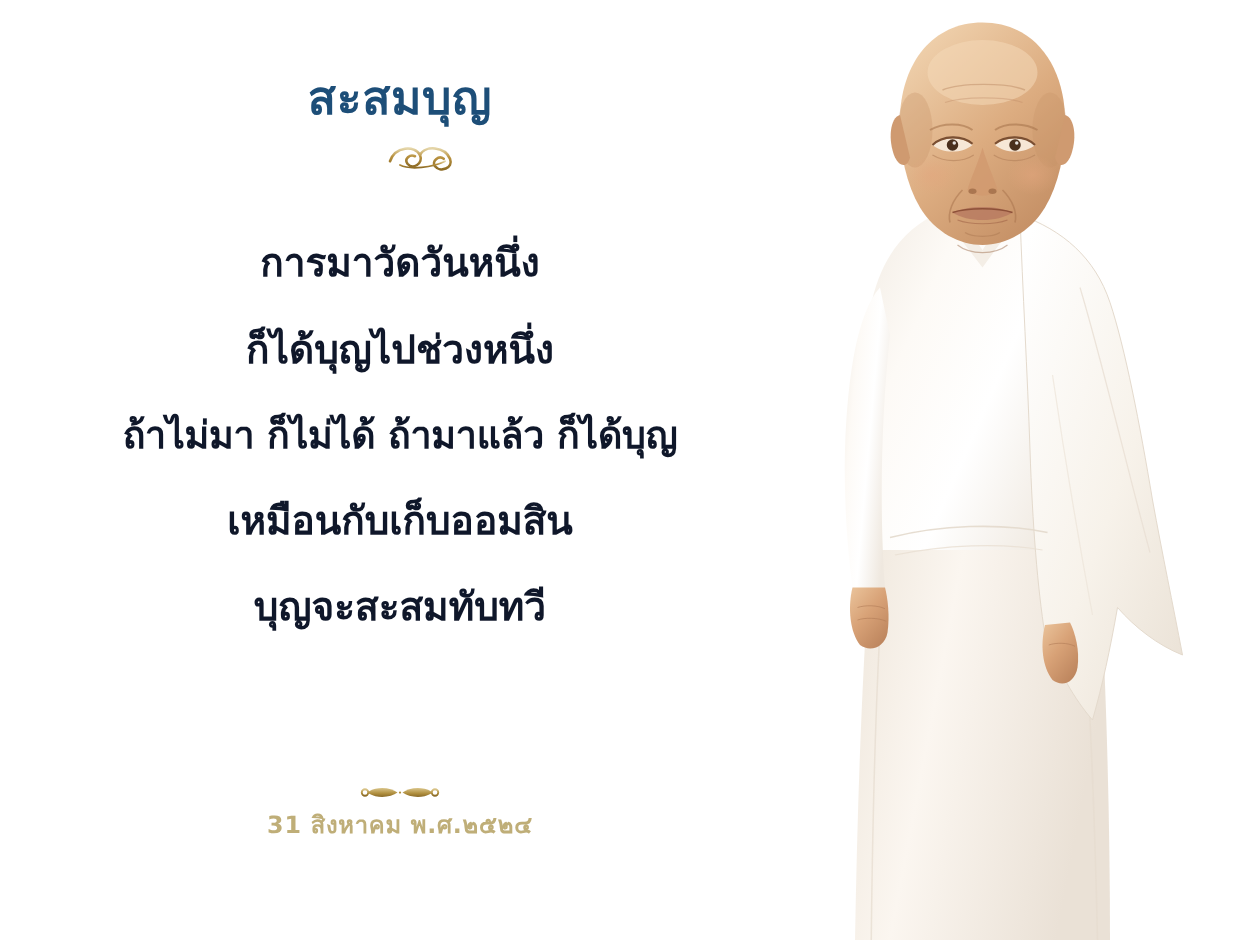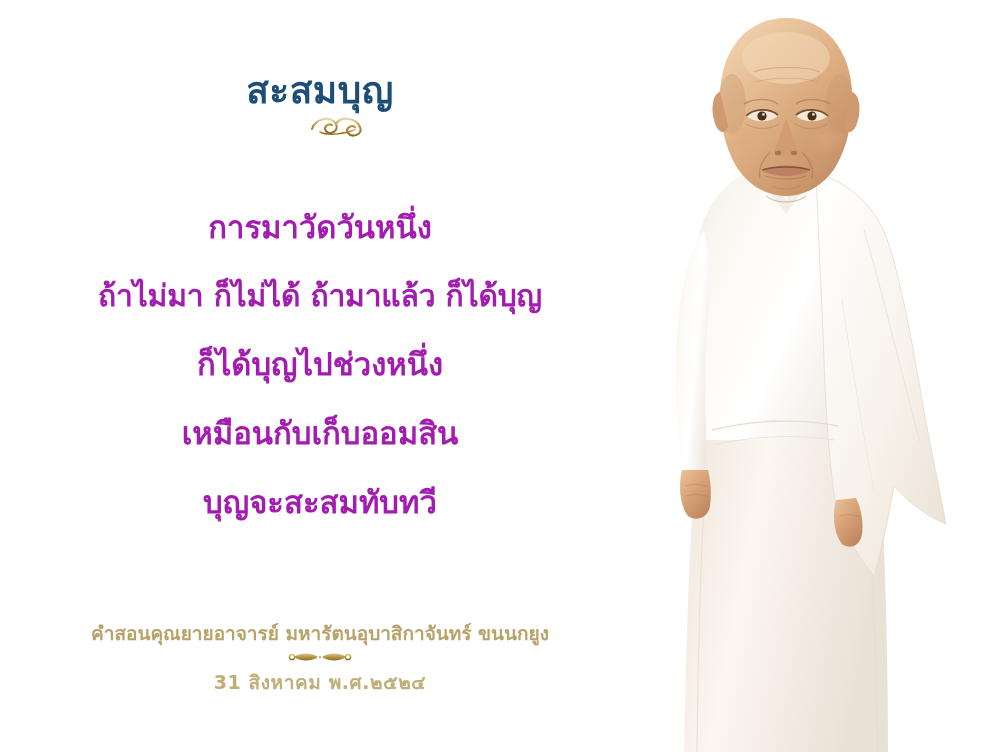--- a/index.html
+++ b/index.html
@@ -33,21 +33,21 @@
     width: 640px;
     text-align: center;
   }
   .slide-title {
     font-family: "DejaVu Sans", "Liberation Sans", sans-serif;
     font-size: 37px;
     font-weight: 700;
     color: #1d4e78;
     letter-spacing: 0.5px;
     line-height: 1.25;
-    margin: 16px;
+    margin: 4px;
   }
 
   
   .title-divider {
     position: absolute;
     left: 160px;
     top: 112px;
     width: 360px;
     height: 28px;
   }
@@ -58,23 +58,23 @@
     position: absolute;
     left: 0;
     top: 196px;
     width: 640px;
     text-align: center;
   }
   .verse-line {
     font-family: "DejaVu Sans", "Liberation Sans", sans-serif;
     font-size: 31px;
     font-weight: 700;
-    color: #a21caf;
+    color: #0f172a;
     line-height: 1.0;
-    margin: 16px 0 38px 0;
+    margin: 0 0 38px 0;
     white-space: nowrap;
   }
   .verse-line:last-child { margin-bottom: 0; }
   .verse-line.wide { font-size: 30px; letter-spacing: -0.2px; }
 
   
   .footer {
     position: absolute;
     left: 0;
     top: 622px;
@@ -148,28 +148,27 @@
         <line x1="212" y1="14" x2="358" y2="14" stroke="url(#goldLine)" stroke-width="1.2"></line>
 
         <path d="M152 17 C156 5, 172 4, 176 12 C179 19, 170 24, 166 19 C163 15, 168 11, 172 13" fill="none" stroke="url(#goldSwirl)" stroke-width="2.1" stroke-linecap="round"></path>
         <path d="M176 12 C180 4, 196 5, 200 15 C203 23, 192 26, 188 21 C185 17, 191 12, 195 15" fill="none" stroke="url(#goldSwirl)" stroke-width="2.1" stroke-linecap="round"></path>
         <path d="M160 20 C168 24, 186 22, 196 17" fill="none" stroke="url(#goldSwirl)" stroke-width="1.5" stroke-linecap="round"></path>
       </svg>
     </div>
 
     <div class="verse">
       <p class="verse-line">การมาวัดวันหนึ่ง</p>
+      <p class="verse-line">ก็ได้บุญไปช่วงหนึ่ง</p>
       <p class="verse-line wide">ถ้าไม่มา  ก็ไม่ได้ ถ้ามาแล้ว  ก็ได้บุญ</p>
-      <p class="verse-line">ก็ได้บุญไปช่วงหนึ่ง</p>
       <p class="verse-line">เหมือนกับเก็บออมสิน</p>
       <p class="verse-line">บุญจะสะสมทับทวี</p>
     </div>
 
     <div class="footer">
-      <p class="footer-credit">คำสอนคุณยายอาจารย์ มหารัตนอุบาสิกาจันทร์ ขนนกยูง</p>
 
       <div class="footer-divider">
         <svg viewBox="0 0 360 18" xmlns="http://www.w3.org/2000/svg">
           <defs>
             <linearGradient id="goldLine2" x1="0" y1="0" x2="1" y2="0">
               <stop offset="0%" stop-color="#ddcb9b"></stop>
               <stop offset="30%" stop-color="#bb9747"></stop>
               <stop offset="70%" stop-color="#bb9747"></stop>
               <stop offset="100%" stop-color="#ddcb9b"></stop>
             </linearGradient>

